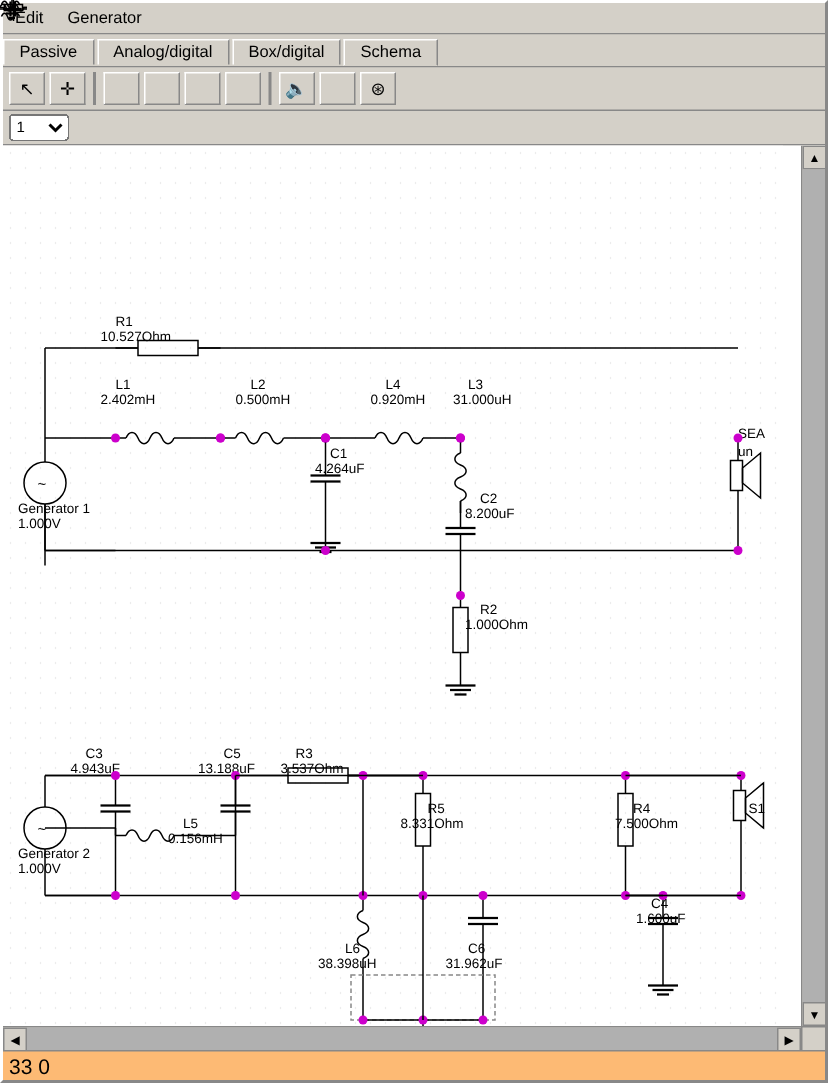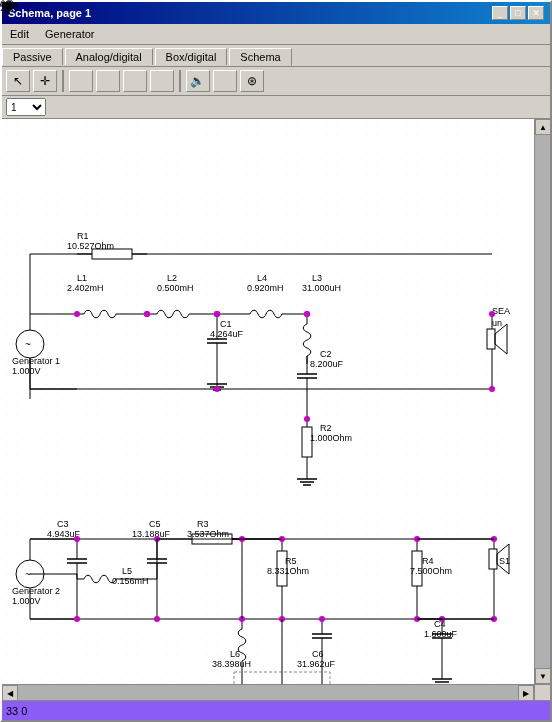--- a/index.html
+++ b/index.html
@@ -189,45 +189,37 @@
       height: 16px;
       background: #d4d0c8;
       border-left: 1px solid #888;
       border-top: 1px solid #888;
     }
 
     .status-bar {
       display: flex;
       border-top: 1px solid #888;
       padding: 2px 4px;
-      background: #8b5cf6;
-      font-size: 11px;
+      background: #fdba74;
+      font-size: 14px;
       height: 20px;
       align-items: center;
     }
 
     svg {
       position: absolute;
       top: 0;
       left: 0;
     }
   </style>
 </head>
 <body>
 
 <div class="window">
 
-  <div class="title-bar">
-    <span class="title-bar-text">Schema, page 1</span>
-    <div class="title-bar-controls">
-      <div class="title-btn">_</div>
-      <div class="title-btn">□</div>
-      <div class="title-btn">✕</div>
-    </div>
-  </div>
 
   <div class="menu-bar">
     <div class="menu-item">Edit</div>
     <div class="menu-item">Generator</div>
   </div>
 
   <div class="tabs-bar">
     <div class="tab">Passive</div>
     <div class="tab">Analog/digital</div>
     <div class="tab">Box/digital</div>

